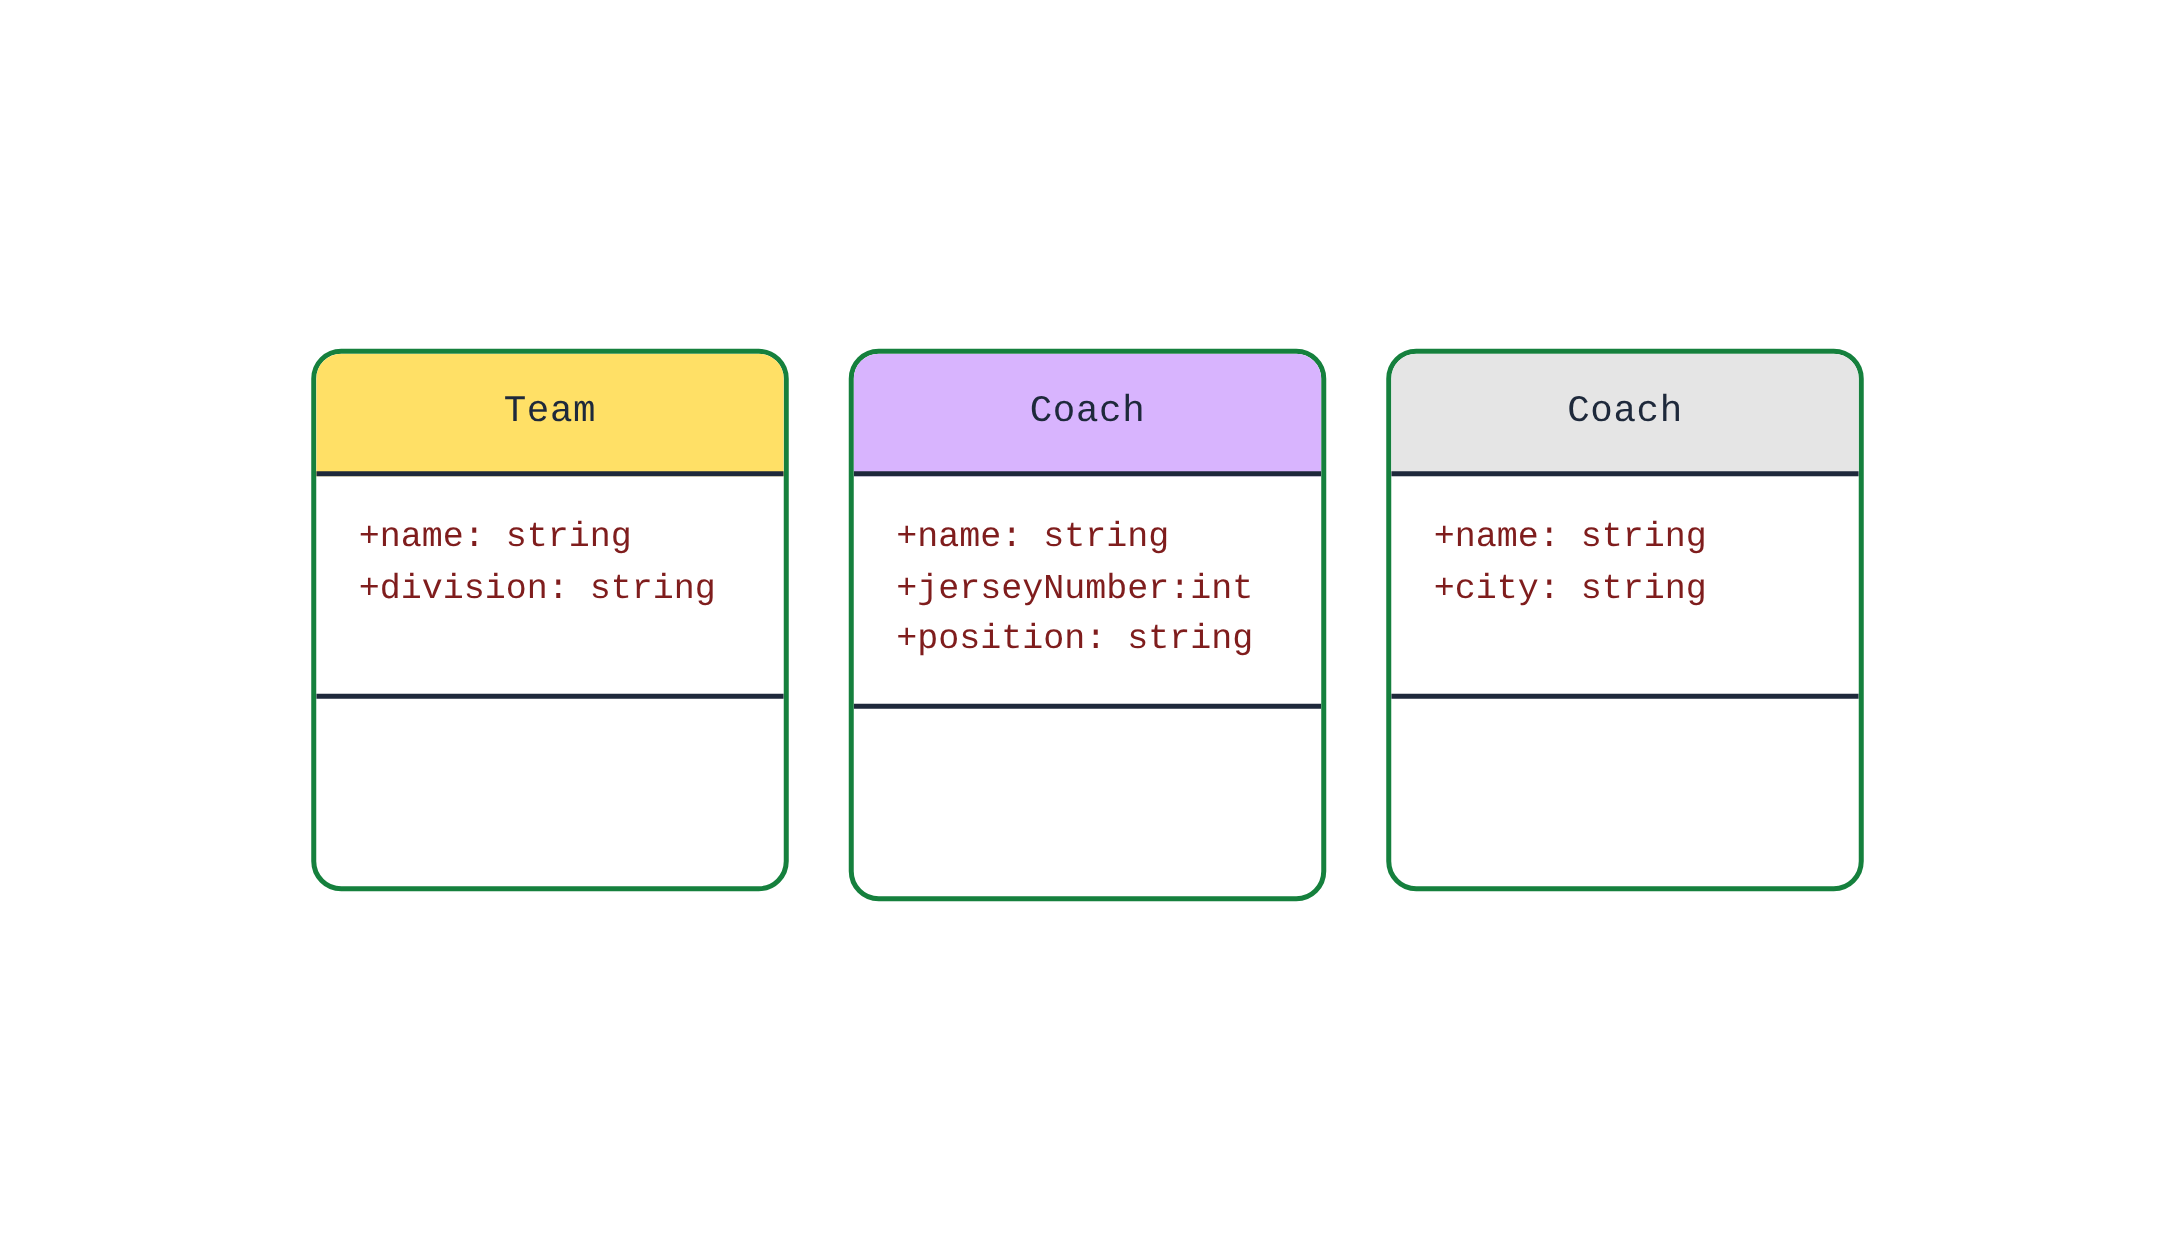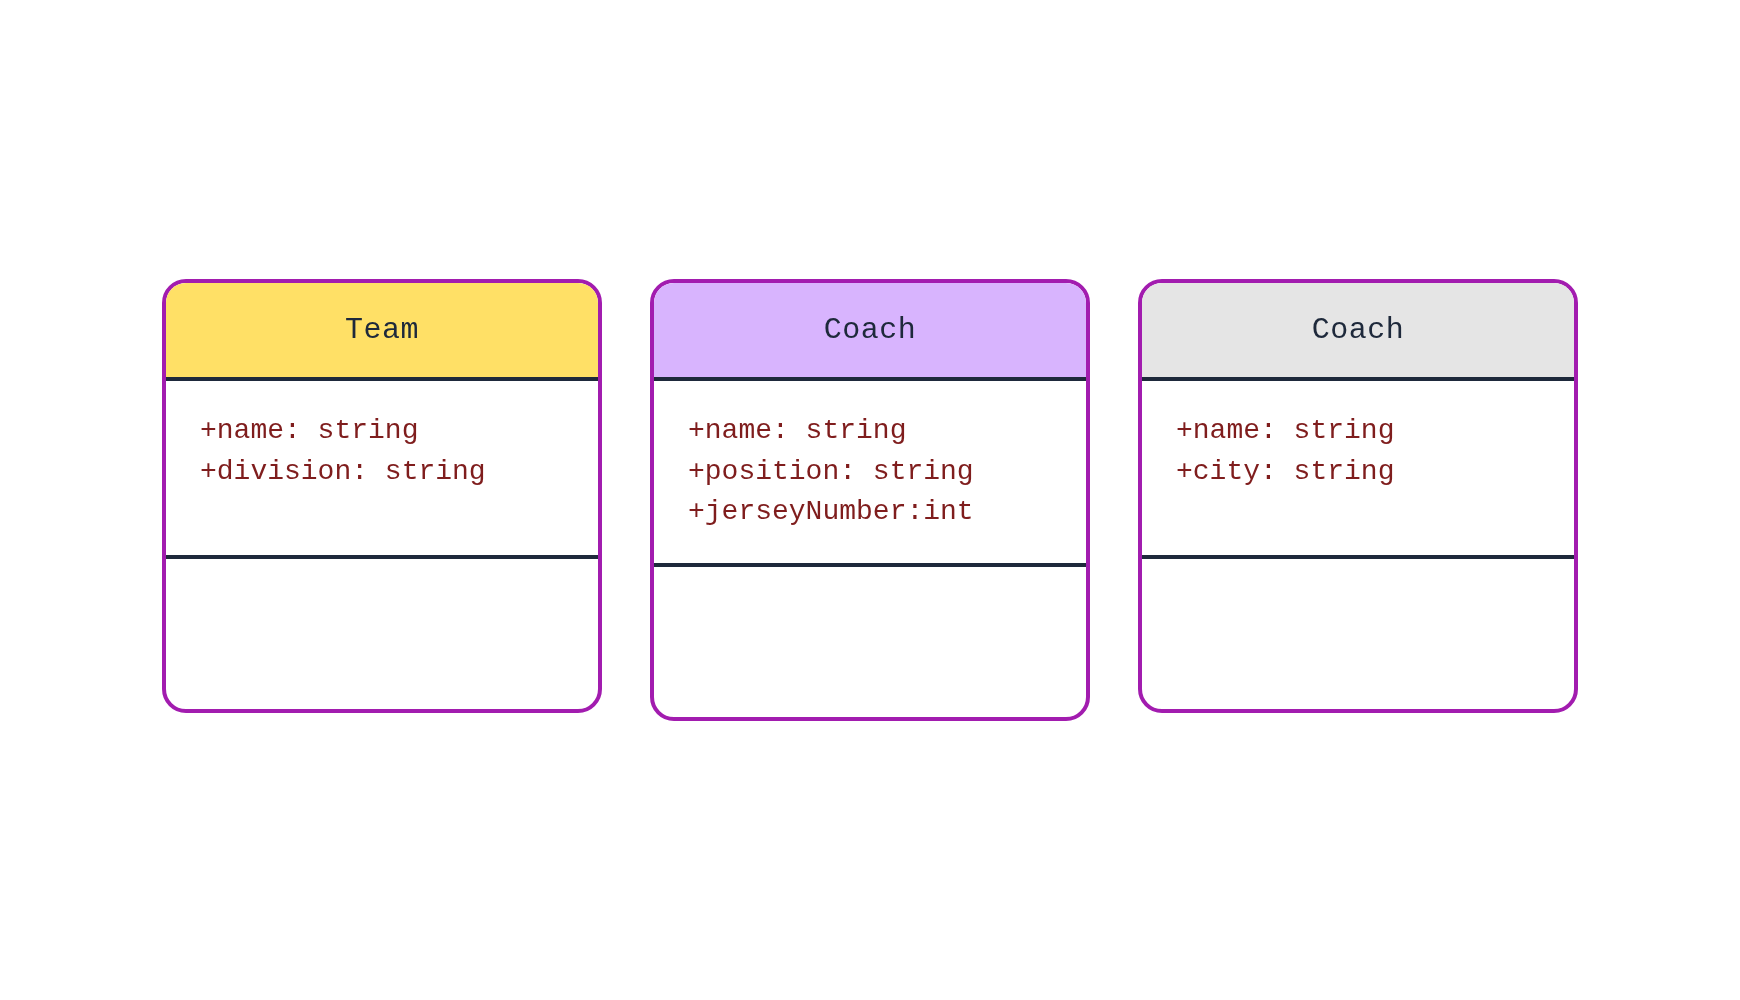--- a/index.html
+++ b/index.html
@@ -15,22 +15,22 @@
       display: flex;
       align-items: center;
       justify-content: center;
     }
     .diagram-container {
       display: flex;
       gap: 48px;
       align-items: flex-start;
     }
     .class-box {
-      width: 440px;
-      border: 4px solid #a21caf;
+      width: 382px;
+      border: 4px solid #15803d;
       border-radius: 24px;
       overflow: hidden;
       background: #ffffff;
       display: flex;
       flex-direction: column;
     }
     .class-header {
       padding: 30px 20px;
       text-align: center;
       font-size: 30px;
@@ -79,22 +79,22 @@
     </div>
     <div class="class-methods"></div>
   </div>
 
   <div class="class-box">
     <div class="class-header header-purple">
       <span>Coach</span>
     </div>
     <div class="class-attributes">
       <div class="attribute-line">+name: string</div>
+      <div class="attribute-line">+jerseyNumber:int</div>
       <div class="attribute-line">+position: string</div>
-      <div class="attribute-line">+jerseyNumber:int</div>
     </div>
     <div class="class-methods"></div>
   </div>
 
   <div class="class-box">
     <div class="class-header header-blue">
       <span>Coach</span>
     </div>
     <div class="class-attributes">
       <div class="attribute-line">+name: string</div>

